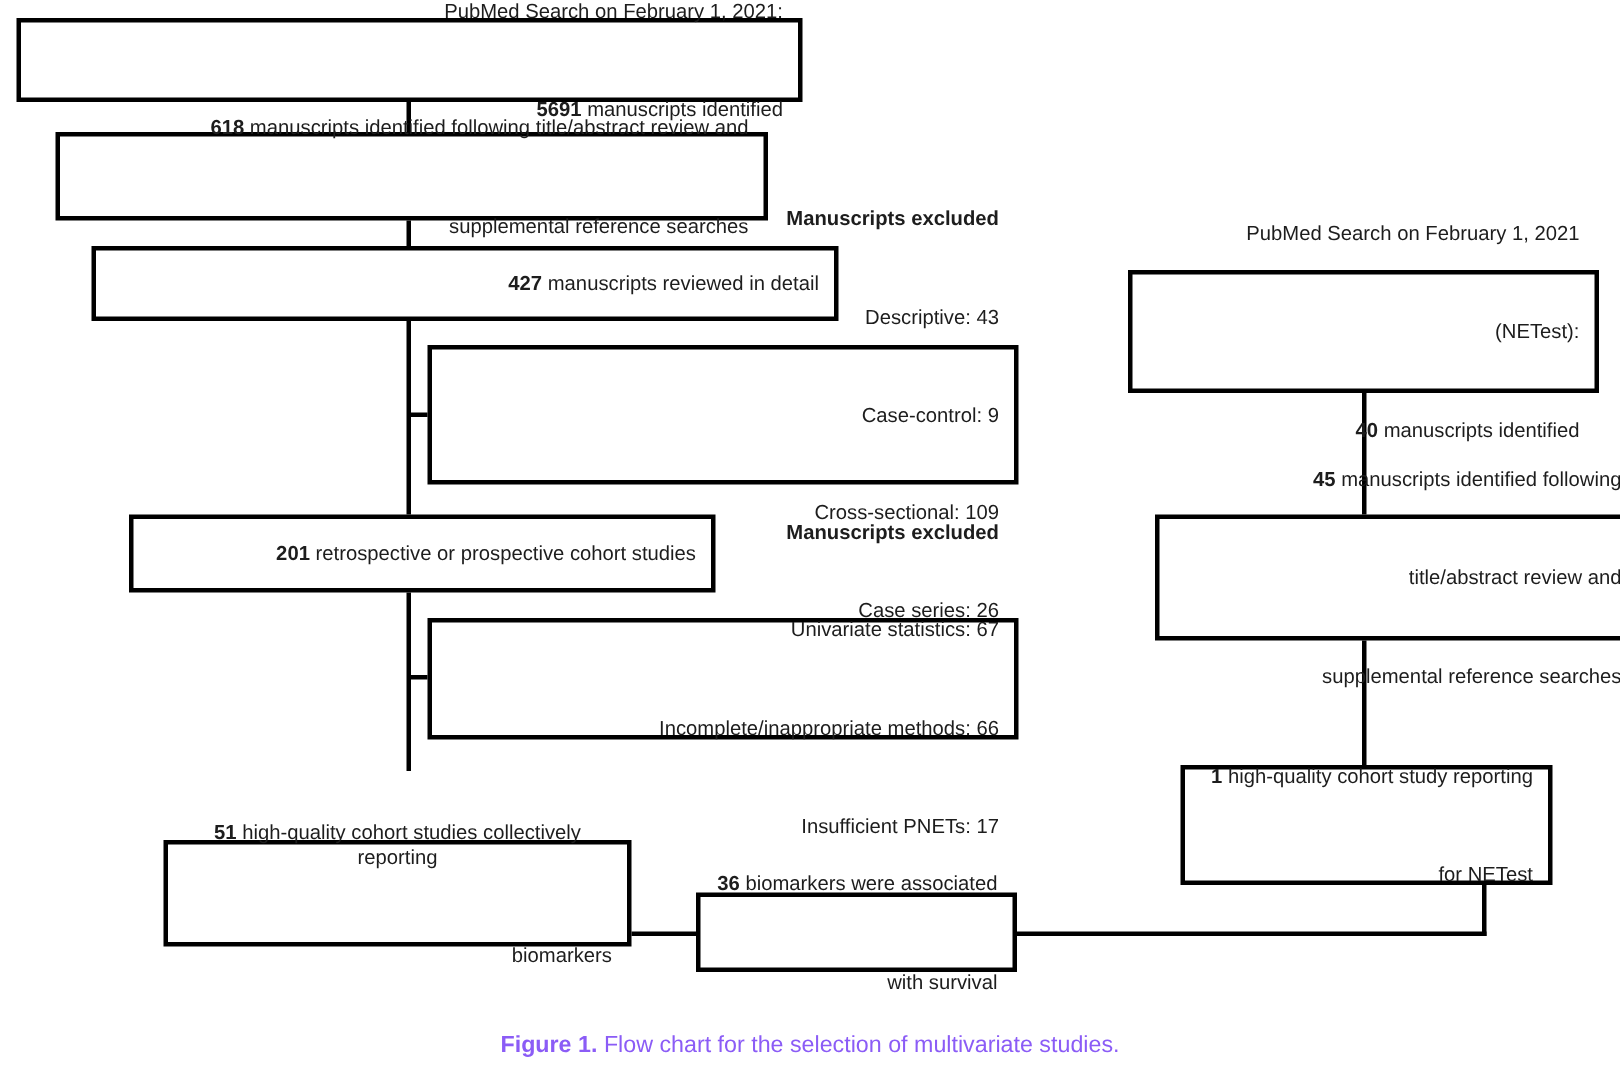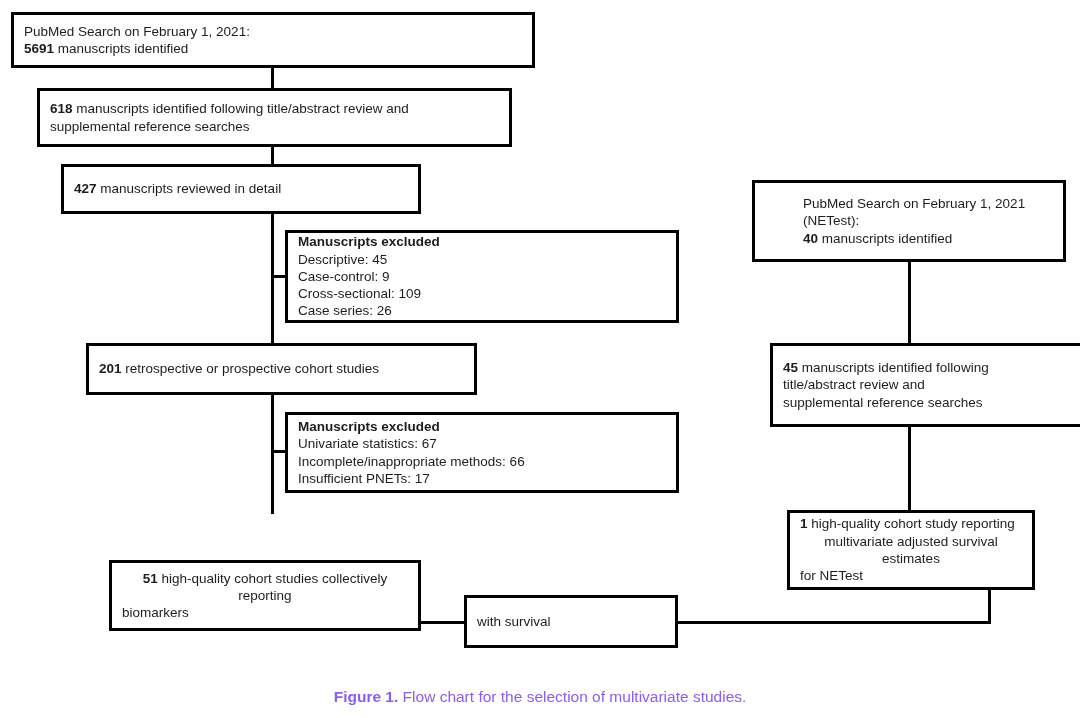--- a/index.html
+++ b/index.html
@@ -12,42 +12,43 @@
     color: #1d1d1d;
     overflow: hidden;
   }
   .box {
     position: absolute;
     box-sizing: border-box;
     border: 3px solid #000000;
     background: #ffffff;
     display: flex;
     flex-direction: column;
-    align-items: flex-start;
+    align-items: flex-end;
     justify-content: center;
     text-align: center;
     font-size: 13.5px;
     line-height: 1.28;
     padding: 4px 10px;
+    gap: 48px;
   }
   .box b { font-weight: bold; }
   .vline, .hline { position: absolute; background: #000000; }
   .caption {
     position: absolute;
     left: 0; right: 0;
     top: 688px;
     text-align: center;
     font-size: 15.5px;
     color: #8b5cf6;
   }
 
   
   #box-pubmed-main   { left: 11px;  top: 12px;  width: 524px; height: 56px; }
   #box-618           { left: 37px;  top: 88px;  width: 475px; height: 59px; }
-  #box-427           { left: 61px;  top: 164px; width: 360px; height: 50px; }
+  #box-427           { left: 61px;  top: 164px; width: 498px; height: 50px; }
   #box-excluded-1    { left: 285px; top: 230px; width: 394px; height: 93px; }
   #box-201           { left: 86px;  top: 343px; width: 391px; height: 52px; }
   #box-excluded-2    { left: 285px; top: 412px; width: 394px; height: 81px; }
   #box-51            { left: 109px; top: 512px; width: 312px; height: 71px; margin-top: 48px; }
   #box-36            { left: 464px; top: 595px; width: 214px; height: 53px; }
   
   #box-netest-search { left: 752px; top: 180px; width: 314px; height: 82px; padding-left: 48px; }
   #box-netest-45     { left: 770px; top: 343px; width: 324px; height: 84px; }
   #box-netest-1      { left: 787px; top: 510px; width: 248px; height: 80px; }
 
@@ -92,21 +93,21 @@
     <div><b>618</b> <span>manuscripts identified following title/abstract review and</span></div>
     <div><span>supplemental reference searches</span></div>
   </div>
 
   <div class="box" id="box-427">
     <div><b>427</b> <span>manuscripts reviewed in detail</span></div>
   </div>
 
   <div class="box" id="box-excluded-1">
     <div><b>Manuscripts excluded</b></div>
-    <div><span>Descriptive: 45</span></div>
+    <div><span>Descriptive: 43</span></div>
     <div><span>Case-control: 9</span></div>
     <div><span>Cross-sectional: 109</span></div>
     <div><span>Case series: 26</span></div>
   </div>
 
   <div class="box" id="box-201">
     <div><b>201</b> <span>retrospective or prospective cohort studies</span></div>
   </div>
 
   <div class="box" id="box-excluded-2">
@@ -115,38 +116,38 @@
     <div><span>Incomplete/inappropriate methods: 66</span></div>
     <div><span>Insufficient PNETs: 17</span></div>
   </div>
 
   <div class="box" id="box-51">
     <div><b>51</b> <span>high-quality cohort studies collectively reporting</span></div>
     <div><span>biomarkers</span></div>
   </div>
 
   <div class="box" id="box-36">
+    <div><b>36</b> <span>biomarkers were associated</span></div>
     <div><span>with survival</span></div>
   </div>
 
   <div class="box" id="box-netest-search">
     <div><span>PubMed Search on February 1, 2021</span></div>
     <div><span>(NETest):</span></div>
     <div><b>40</b> <span>manuscripts identified</span></div>
   </div>
 
   <div class="box" id="box-netest-45">
     <div><b>45</b> <span>manuscripts identified following</span></div>
     <div><span>title/abstract review and</span></div>
     <div><span>supplemental reference searches</span></div>
   </div>
 
   <div class="box" id="box-netest-1">
     <div><b>1</b> <span>high-quality cohort study reporting</span></div>
-    <div><span>multivariate adjusted survival estimates</span></div>
     <div><span>for NETest</span></div>
   </div>
 
   <div class="caption">
     <b>Figure 1.</b>
     <span>Flow chart for the selection of multivariate studies.</span>
   </div>
 
 </div>
 

